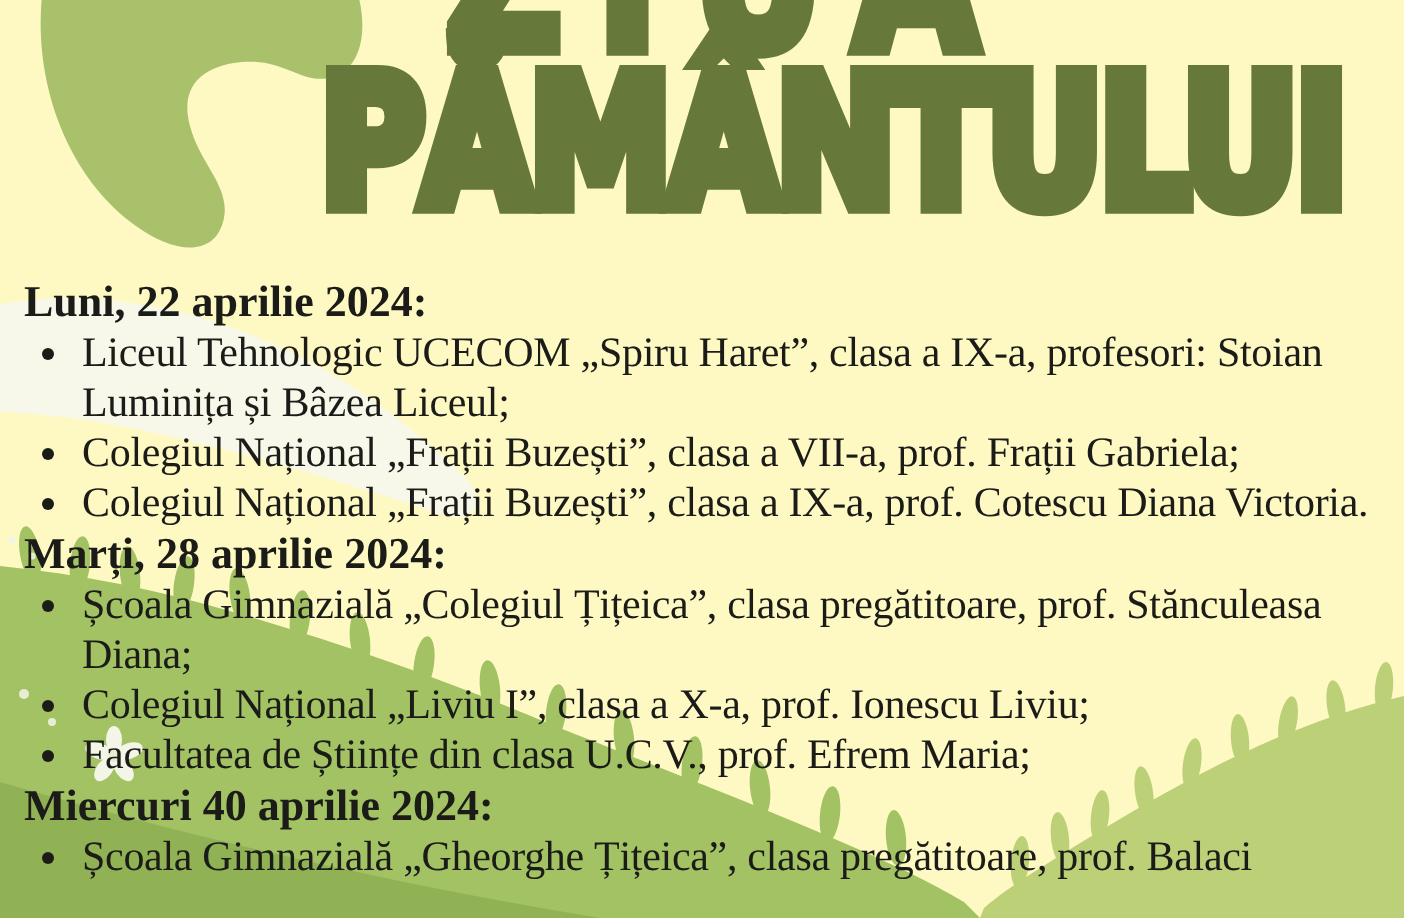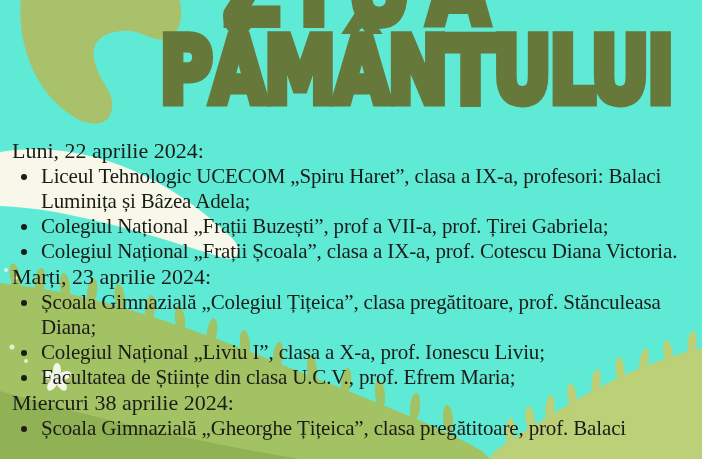--- a/index.html
+++ b/index.html
@@ -1,20 +1,20 @@
 <!DOCTYPE html>
 <html><head>
 <meta charset="utf-8">
 <style>
   html,body{margin:0;padding:0;}
   .page{
     position:relative;
     width:702px;height:459px;
     overflow:hidden;
-    background:#5eead4;
+    background:#fef9c3;
     font-family:"Liberation Serif", serif;
     color:#1b1b18;
   }
   
   .deco-topleft{position:absolute;left:0;top:0;z-index:0;}
   .hills{position:absolute;left:0;bottom:0;z-index:1;}
   
   .title{position:absolute;left:0;top:0;width:702px;z-index:2;pointer-events:none;}
   .title-line{
     position:absolute;left:14px;width:702px;
@@ -41,21 +41,21 @@
     transform:scaleY(1.25);
     transform-origin:top center;
   }
   
   .schedule{
     position:absolute;left:12px;top:138px;right:8px;z-index:3;
   }
   .day-heading{
     margin:0;
     font-size:22px;line-height:26px;
-    font-weight:normal;
+    font-weight:bold;
   }
   .event-list{
     margin:0;
     padding-left:28px;
     list-style:disc;
   }
   .event-item{
     font-size:21px;line-height:25px;
     letter-spacing:-0.15px;
     padding-left:1px;
@@ -126,36 +126,36 @@
   <div class="title">
     <div class="title-line t1">ZIUA</div>
     <div class="title-line t2">PĂMÂNTULUI</div>
   </div>
 
   <div class="schedule">
 
     <section>
       <h2 class="day-heading">Luni, 22 aprilie 2024:</h2>
       <ul class="event-list">
-        <li class="event-item">Liceul Tehnologic UCECOM „Spiru Haret”, clasa a IX-a, profesori: Balaci Luminița și Bâzea Adela;</li>
-        <li class="event-item">Colegiul Național „Frații Buzești”, prof a VII-a, prof. Țirei Gabriela;</li>
-        <li class="event-item">Colegiul Național „Frații Școala”, clasa a IX-a, prof. Cotescu Diana Victoria.</li>
+        <li class="event-item">Liceul Tehnologic UCECOM „Spiru Haret”, clasa a IX-a, profesori: Stoian Luminița și Bâzea Liceul;</li>
+        <li class="event-item">Colegiul Național „Frații Buzești”, clasa a VII-a, prof. Frații Gabriela;</li>
+        <li class="event-item">Colegiul Național „Frații Buzești”, clasa a IX-a, prof. Cotescu Diana Victoria.</li>
       </ul>
     </section>
 
     <section>
-      <h2 class="day-heading">Marți, 23 aprilie 2024:</h2>
+      <h2 class="day-heading">Marți, 28 aprilie 2024:</h2>
       <ul class="event-list">
         <li class="event-item">Școala Gimnazială „Colegiul Țițeica”, clasa pregătitoare, prof. Stănculeasa Diana;</li>
         <li class="event-item">Colegiul Național „Liviu I”, clasa a X-a, prof. Ionescu Liviu;</li>
         <li class="event-item">Facultatea de Științe din clasa U.C.V., prof. Efrem Maria;</li>
       </ul>
     </section>
 
     <section>
-      <h2 class="day-heading">Miercuri 38 aprilie 2024:</h2>
+      <h2 class="day-heading">Miercuri 40 aprilie 2024:</h2>
       <ul class="event-list">
         <li class="event-item">Școala Gimnazială „Gheorghe Țițeica”, clasa pregătitoare, prof. Balaci</li>
       </ul>
     </section>
 
   </div>
 </div>
 
 </body></html>

